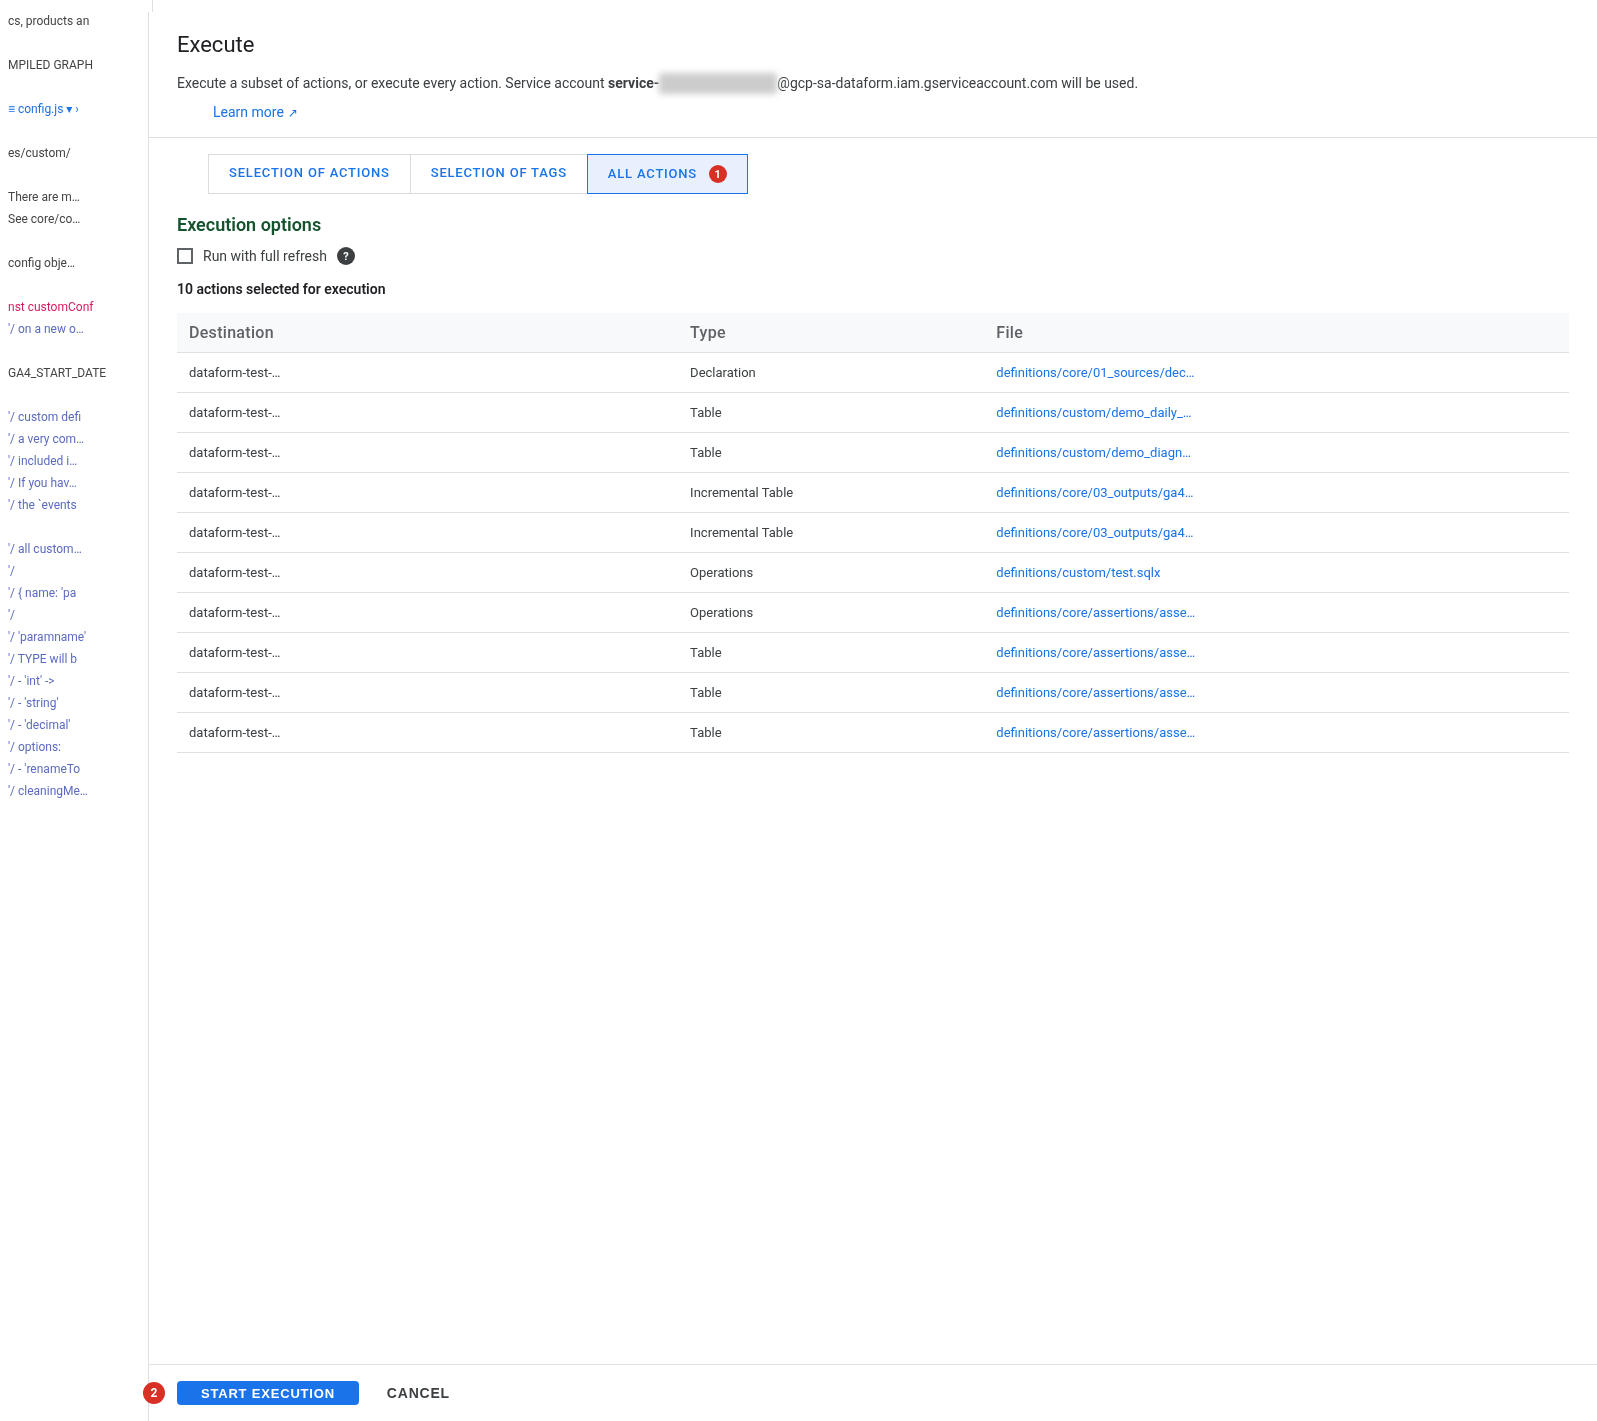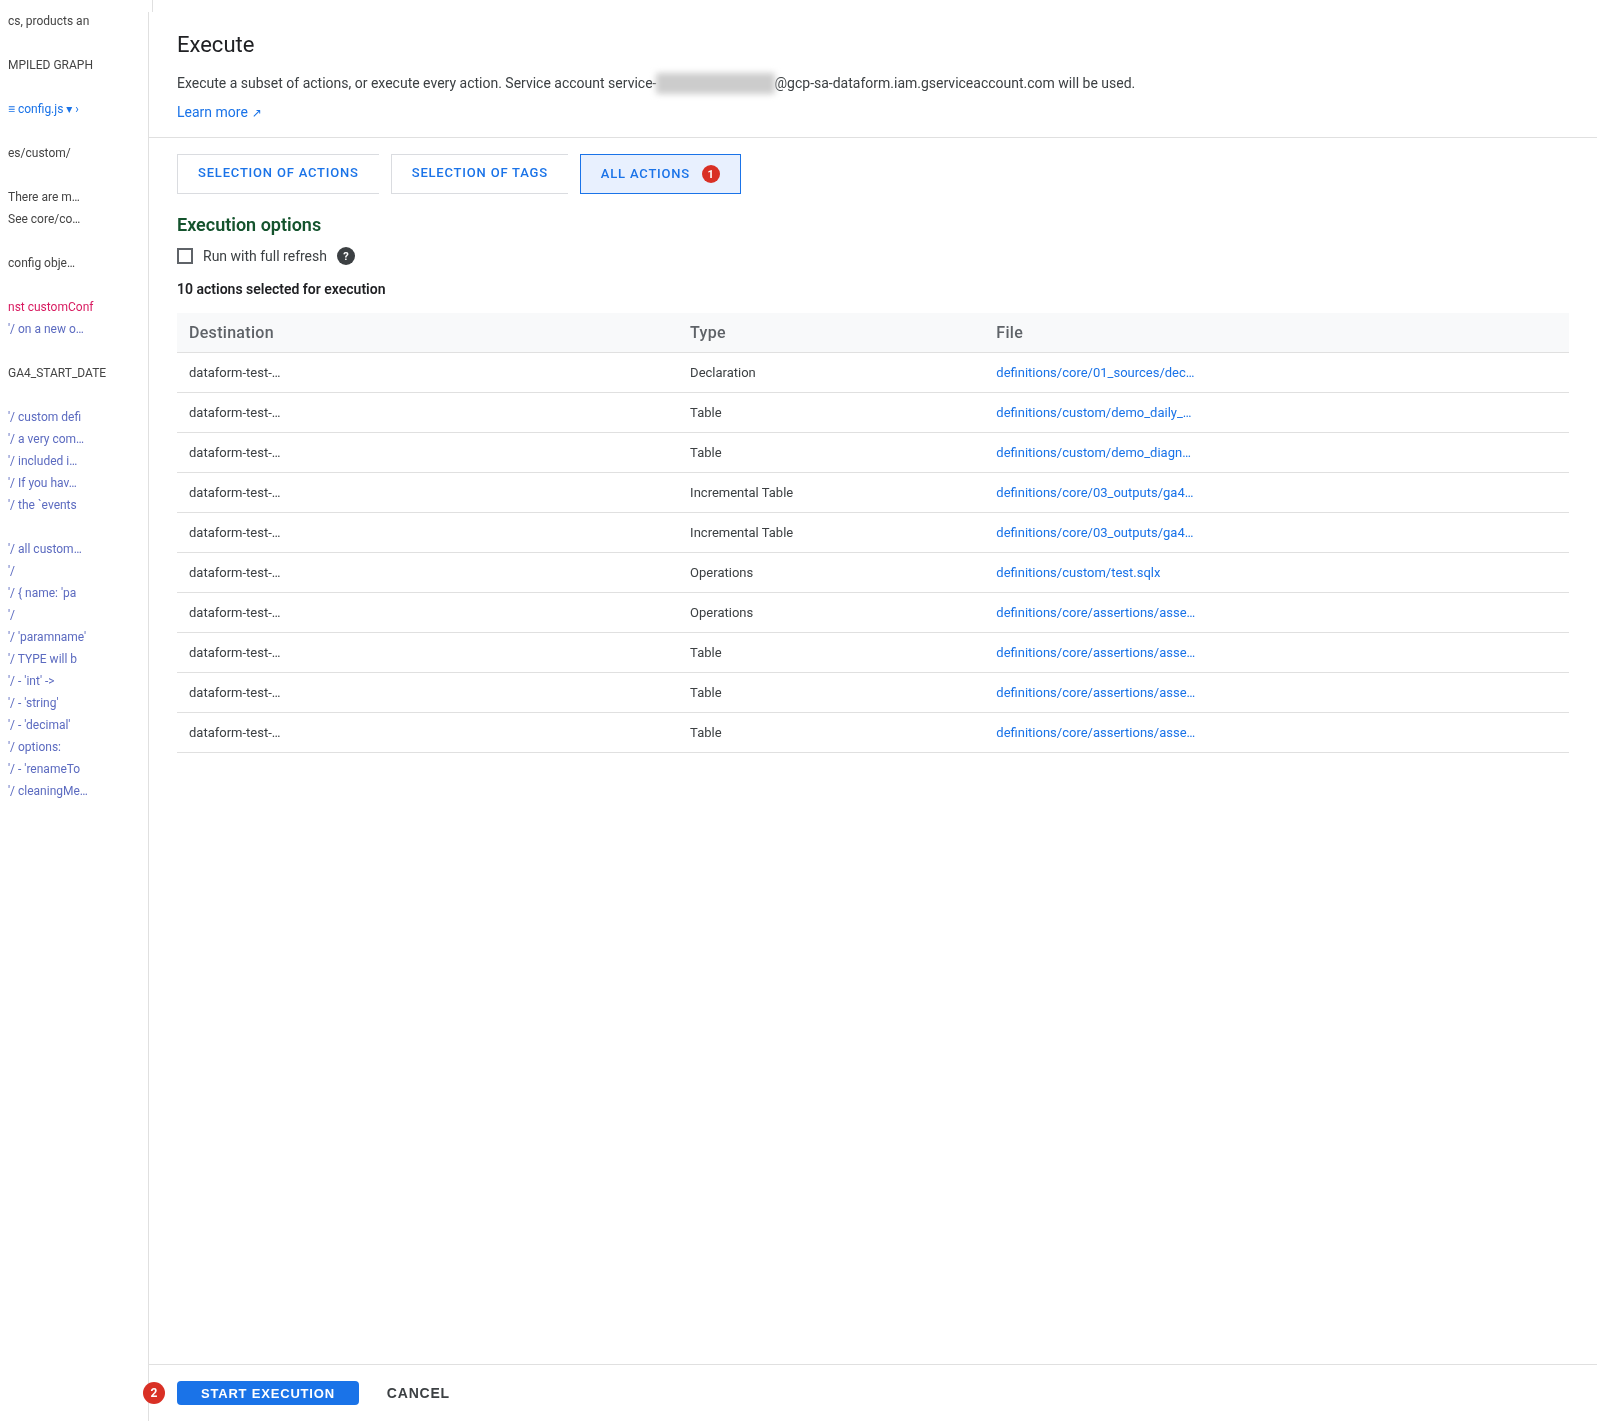--- a/index.html
+++ b/index.html
@@ -70,44 +70,46 @@
     }
 
     .dialog-desc {
       font-size: 14px;
       color: #3c4043;
       line-height: 1.5;
       margin-bottom: 8px;
     }
 
     .dialog-desc strong {
-      font-weight: 400;
+      font-weight: 700;
     }
 
     .learn-more {
       color: #1a73e8;
       font-size: 14px;
       text-decoration: none;
       display: inline-flex;
       align-items: flex-end;
       gap: 4px;
       cursor: pointer;
+      margin-left: 36px;
     }
 
     .ext-icon {
       font-size: 12px;
       color: #1a73e8;
     }
 
     
     .tabs-row {
       display: flex;
       padding: 16px 28px 0 28px;
-      gap: 12px;
+      gap: 0;
       border-bottom: none;
+      margin-left: 31px;
     }
 
     .tab {
       padding: 10px 20px;
       font-size: 13px;
       font-weight: 500;
       color: #1a73e8;
       cursor: pointer;
       border: 1px solid #dadce0;
       background: #fff;

